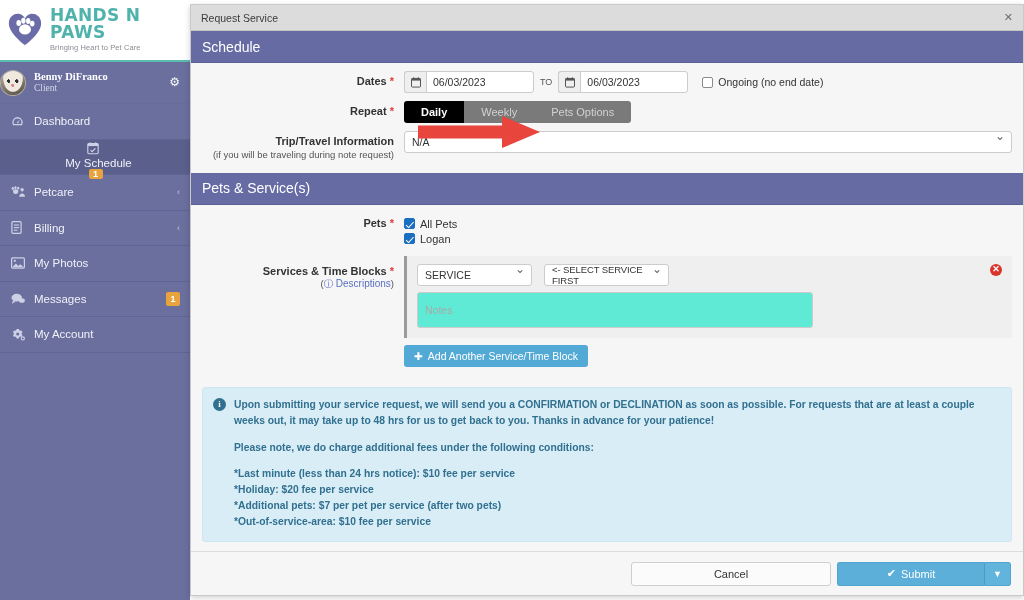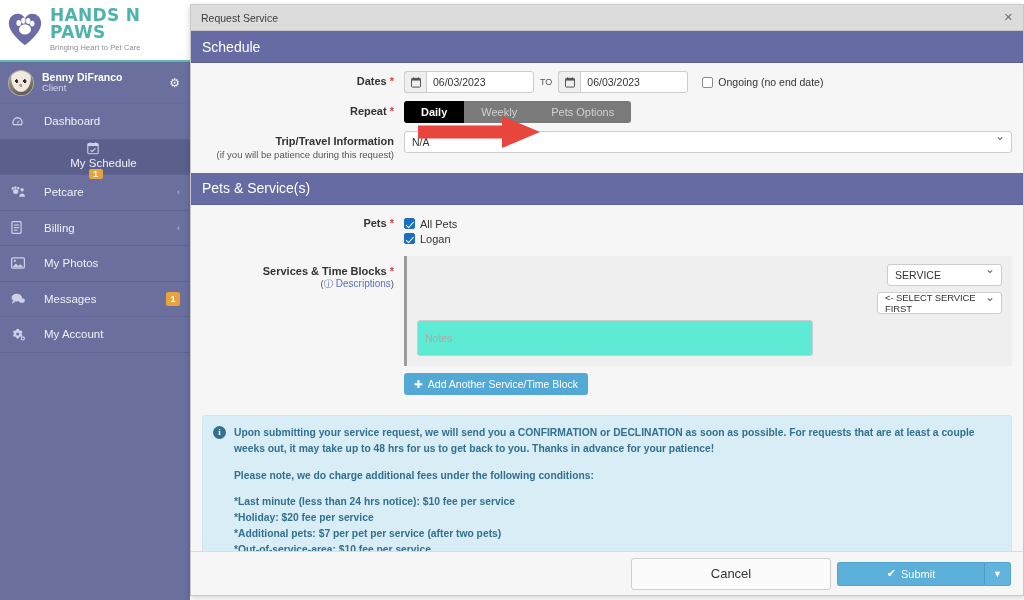--- a/index.html
+++ b/index.html
@@ -29,22 +29,23 @@
   .logo-mark { width: 38px; height: 38px; flex: 0 0 38px; }
   .logo-text { display: flex; flex-direction: column; line-height: 1; }
   .logo-title {
     font-size: 17px; font-weight: bold; letter-spacing: .3px;
     color: #4fb3ab; font-family: "DejaVu Sans", sans-serif;
   }
   .logo-sub { font-size: 7.5px; color: #8b8b95; margin-top: 3px; letter-spacing: .1px; }
 
   .user-row {
     height: 42px; background: #6a6f9e;
-    display: flex; align-items: center; padding: 0 10px 0 8px;
+    display: flex; align-items: center; padding: 0 10px 0 0;
     border-bottom: 1px solid #60659440;
+    font-family: Liberation Serif, serif;
   }
   .avatar {
     width: 26px; height: 26px; border-radius: 50%;
     flex: 0 0 26px; overflow: hidden;
     background: #8d8576; position: relative;
     border: 1px solid #ffffff55;
   }
   .avatar .cat-face {
     position: absolute; inset: 0;
     background:
@@ -65,21 +66,21 @@
     padding: 0 10px 0 11px;
     color: #e9eaf4; font-size: 11.5px;
     border-bottom: 1px solid #5f6494;
     position: relative;
   }
   .nav-item.active { background: #5b5f8c; flex-direction: column; }
   .nav-ico {
     width: 17px; flex: 0 0 17px; font-size: 11px;
     color: #ced1e6; display: flex; align-items: center;
   }
-  .nav-label { flex: 1; margin-left: 16px; color: #f0f1f8; }
+  .nav-label { flex: 1; margin-left: 6px; color: #f0f1f8; }
   .badge {
     background: #e8a33d; color: #fff; font-size: 9px; font-weight: bold;
     min-width: 14px; height: 14px; border-radius: 2px;
     display: flex; align-items: center; justify-content: center; padding: 0 3px;
   }
   .caret-left { color: #c3c6de; font-size: 9px; }
 
   
   .stage { flex: 1; position: relative; background: #ffffff; }
   .modal {
@@ -173,21 +174,21 @@
   .pets-list { display: flex; flex-direction: column; gap: 3px; padding-top: 2px; }
   .pet-line { display: flex; align-items: center; font-size: 11px; color: #333; }
 
   
   .svc-wrap { flex: 1; }
   .svc-card {
     background: #efefef; border-left: 3px solid #9b9b9b;
     padding: 8px 10px 10px 10px; position: relative;
     display: flex; flex-direction: column; gap: 6px;
   }
-  .svc-row1 { display: flex; align-items: flex-end; gap: 6px; flex-direction: column; }
+  .svc-row1 { display: flex; align-items: flex-end; gap: 12px; }
   .sel-service { width: 115px; }
   .sel-block { width: 125px; }
   .sel-block .lbl { font-size: 9.5px; letter-spacing: -.1px; }
   .notes-input {
     width: 396px; height: 36px; border: 1px solid #cccccc;
     border-radius: 3px; background: #5eead4; font-size: 10.5px;
     color: #333; padding: 0 7px; outline: none;
     font-family: "Liberation Sans", sans-serif;
   }
   .notes-input::placeholder { color: #a9a9a9; }
@@ -224,23 +225,23 @@
   .alert-body p:last-child { margin-bottom: 0; }
   .alert-body .fee { margin: 0; }
 
   
   .modal-footer {
     border-top: 1px solid #dcdcdc; background: #f6f6f6;
     height: 44px; display: flex; align-items: center; justify-content: flex-end;
     padding: 0 12px; gap: 6px; flex: 0 0 44px;
   }
   .btn-cancel {
-    width: 200px; height: 32px; background: #fbfbfb;
+    width: 200px; height: 24px; background: #fbfbfb;
     border: 1px solid #cfcfcf; border-radius: 3px;
-    font-size: 13px; color: #333; cursor: pointer;
+    font-size: 11px; color: #333; cursor: pointer;
     font-family: "Liberation Sans", sans-serif;
   }
   .submit-group { display: flex; }
   .btn-submit {
     width: 148px; height: 24px; background: #5bafd9; color: #ffffff;
     border: 1px solid #4fa5d0; border-right: 1px solid #4a9cc6;
     border-radius: 3px 0 0 3px; font-size: 11px; cursor: pointer;
     display: flex; align-items: center; justify-content: center; gap: 5px;
     font-family: "Liberation Sans", sans-serif;
   }
@@ -443,21 +444,21 @@
                 <div class="seg active">Daily</div>
                 <div class="seg">Weekly</div>
                 <div class="seg">Pets Options</div>
               </div>
             </div>
           </div>
 
           <div class="form-row" style="margin-bottom:2px;">
             <div class="form-label">
               <span>Trip/Travel Information</span>
-              <span class="sub">(if you will be patience during this request)</span>
+              <span class="sub">(if you will be traveling during note request)</span>
             </div>
             <div class="form-field">
               <div class="sel wide">
                 <span>N/A</span>
               </div>
             </div>
           </div>
 
         </div>
 

